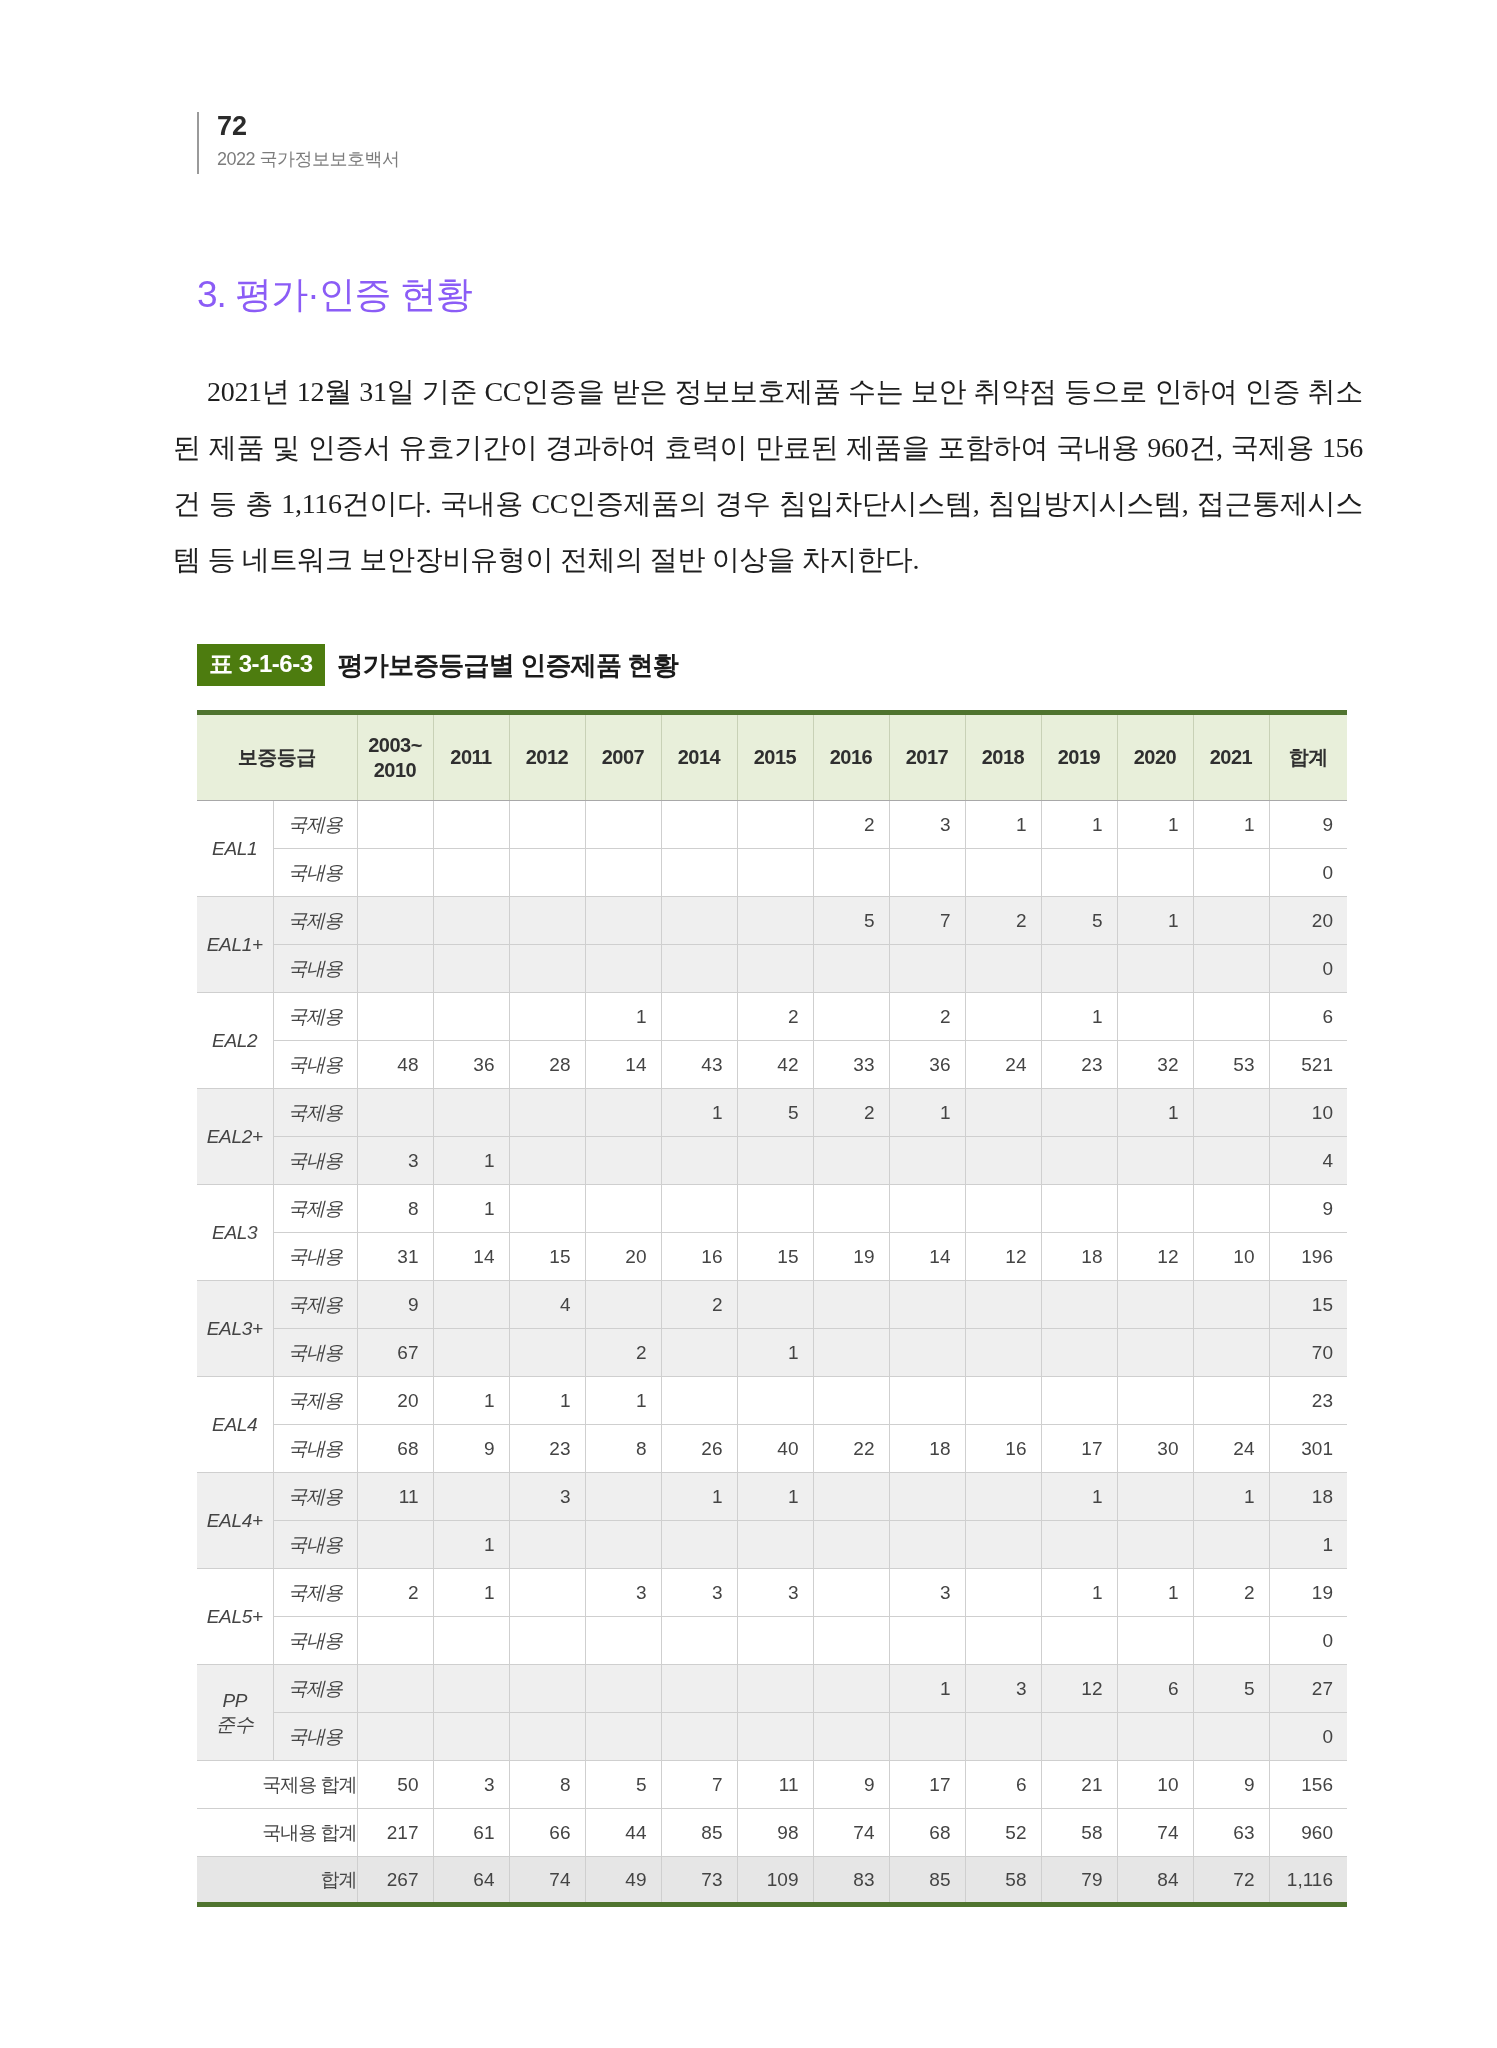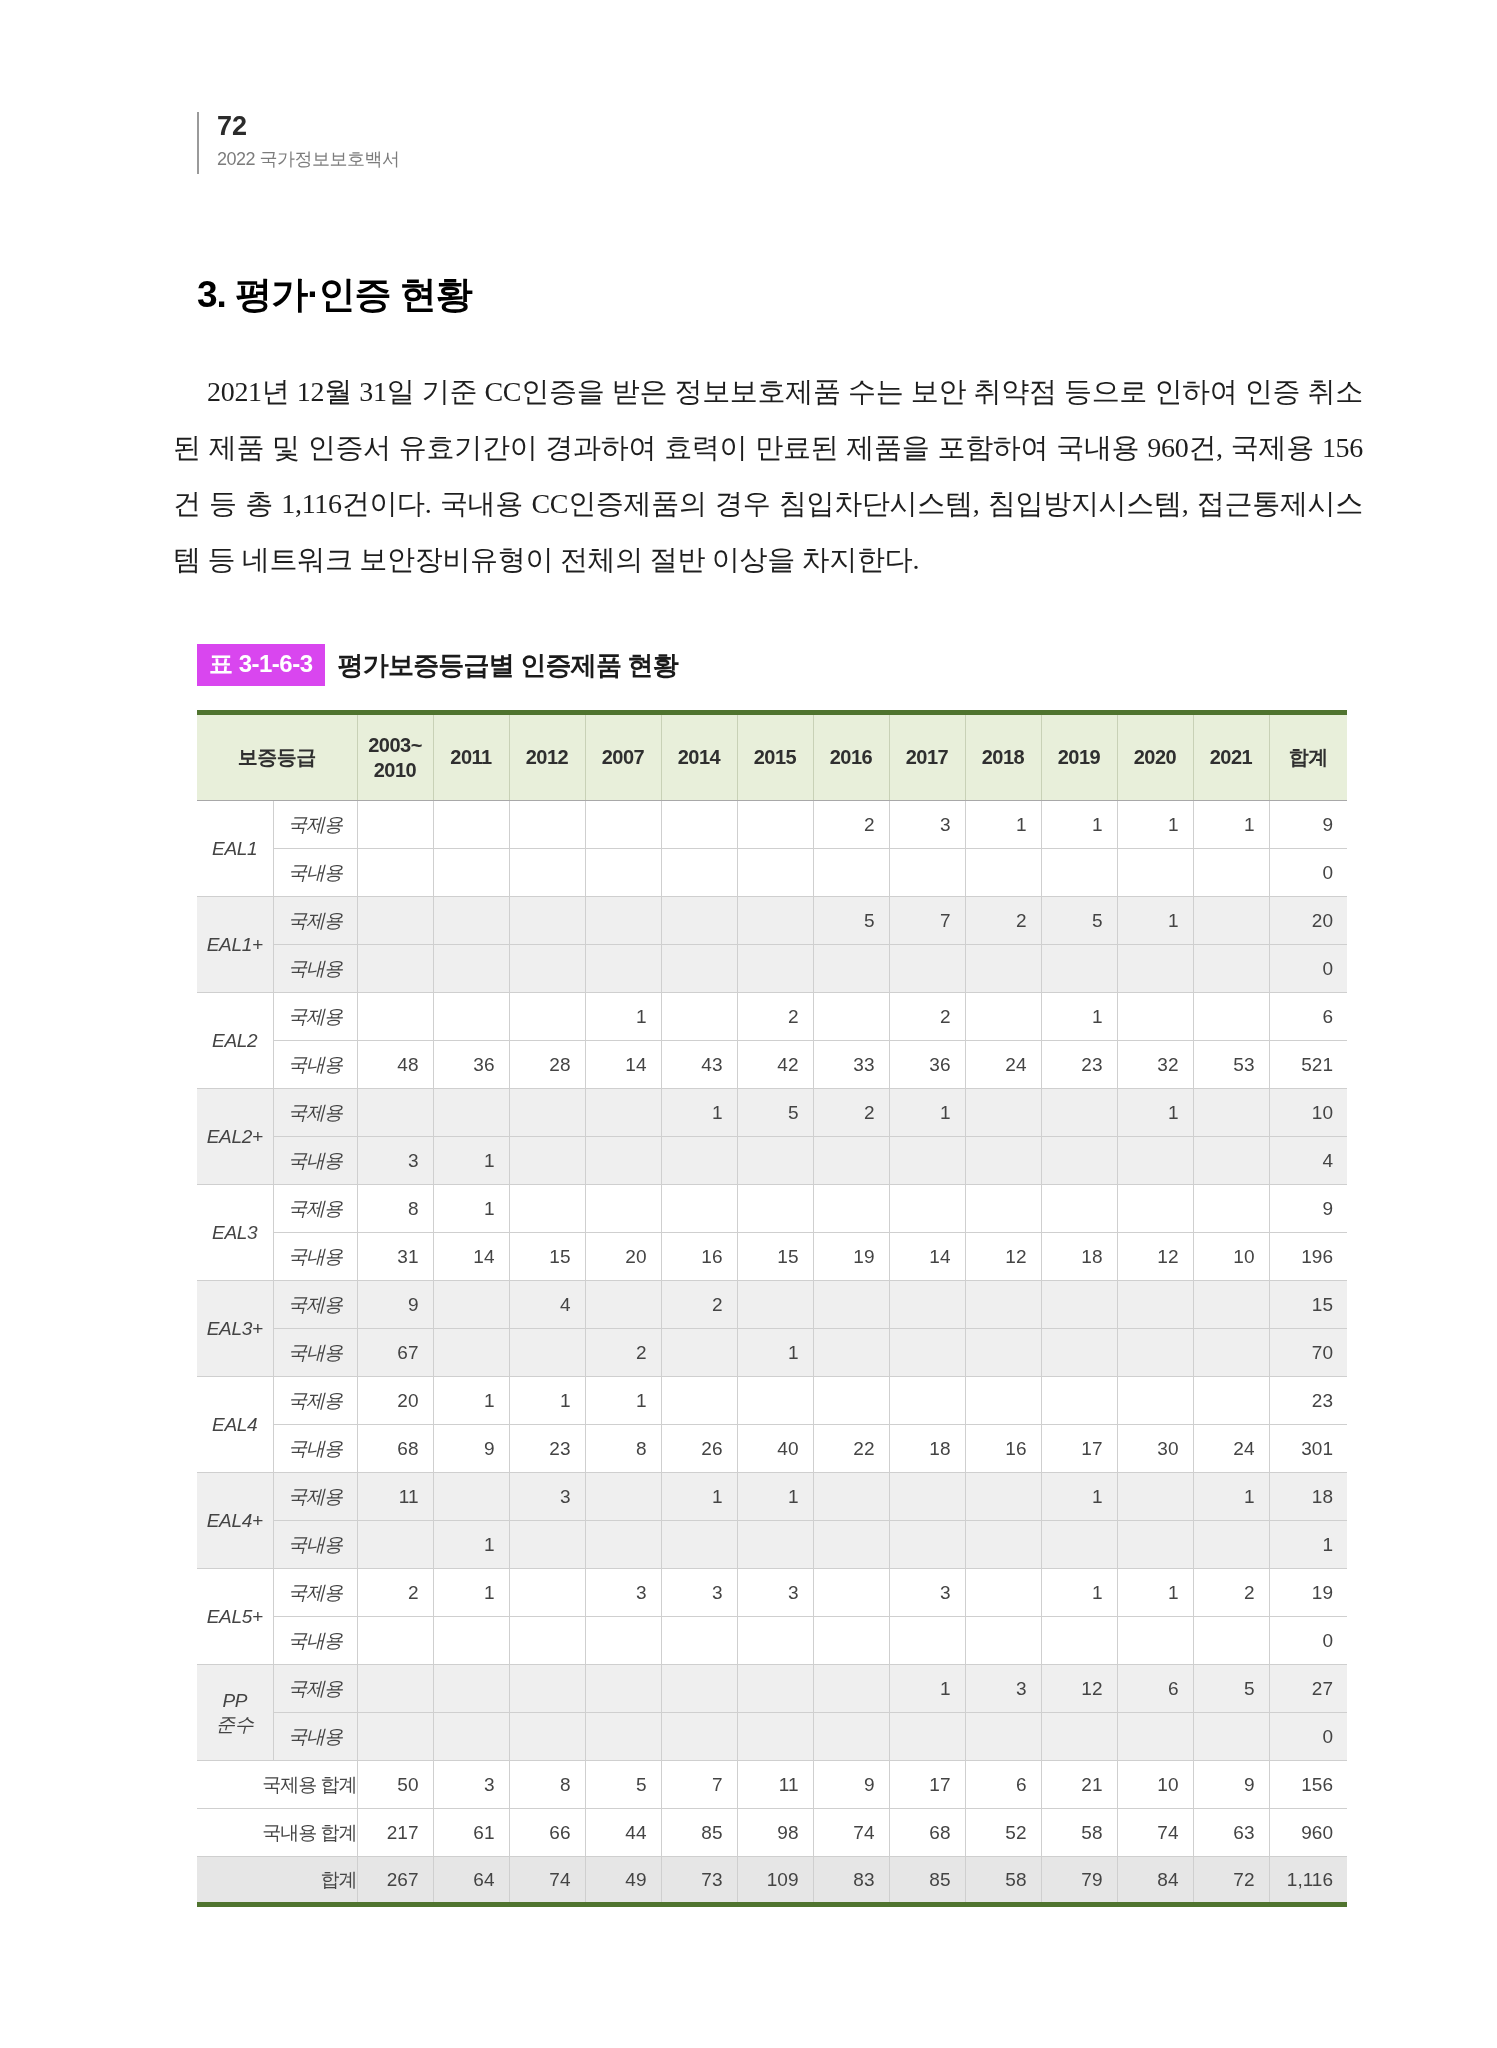--- a/index.html
+++ b/index.html
@@ -11,33 +11,33 @@
   .page { padding:112px 77px 0 173px; }
 
   
   .page-header { display:flex; align-items:stretch; gap:18px; margin-left:24px; height:62px; }
   .header-rule { width:2px; background:#9a9a9a; }
   .pagenum { font-size:27px; font-weight:bold; color:#2b2b2b; line-height:1.1; }
   .edition { font-size:18px; color:#7c7c7c; margin-top:5px; letter-spacing:-0.5px; }
 
   
   .section-title {
-    margin:96px 0 44px 24px; font-size:37px; font-weight:700;
-    letter-spacing:-1px; color:#000000; font-family:"Liberation Sans", sans-serif;
+    margin:96px 0 44px 24px; font-size:37px; font-weight:400;
+    letter-spacing:-1px; color:#8b5cf6; font-family:"Liberation Sans", sans-serif;
   }
   .body-paragraph {
     font-family:"Liberation Serif", serif; font-size:28px; line-height:56px;
     text-align:justify; text-indent:34px; color:#1e1e1e; width:1190px;
     letter-spacing:-0.3px;
   }
 
   
   .caption { display:flex; align-items:center; gap:13px; margin:56px 0 24px 24px; }
   .badge {
-    background:#d946ef; color:#ffffff; font-weight:700; font-size:24px;
+    background:#4d7c0f; color:#ffffff; font-weight:700; font-size:24px;
     padding:4px 12px 6px 12px; letter-spacing:-0.5px;
   }
   .captext { font-size:26px; font-weight:700; color:#1b1b1b; letter-spacing:-0.8px; }
 
   
   table.cert {
     margin-left:24px; width:1150px; border-collapse:collapse; table-layout:fixed;
     font-family:"Liberation Sans", sans-serif;
   }
   table.cert th, table.cert td { vertical-align:middle; }

